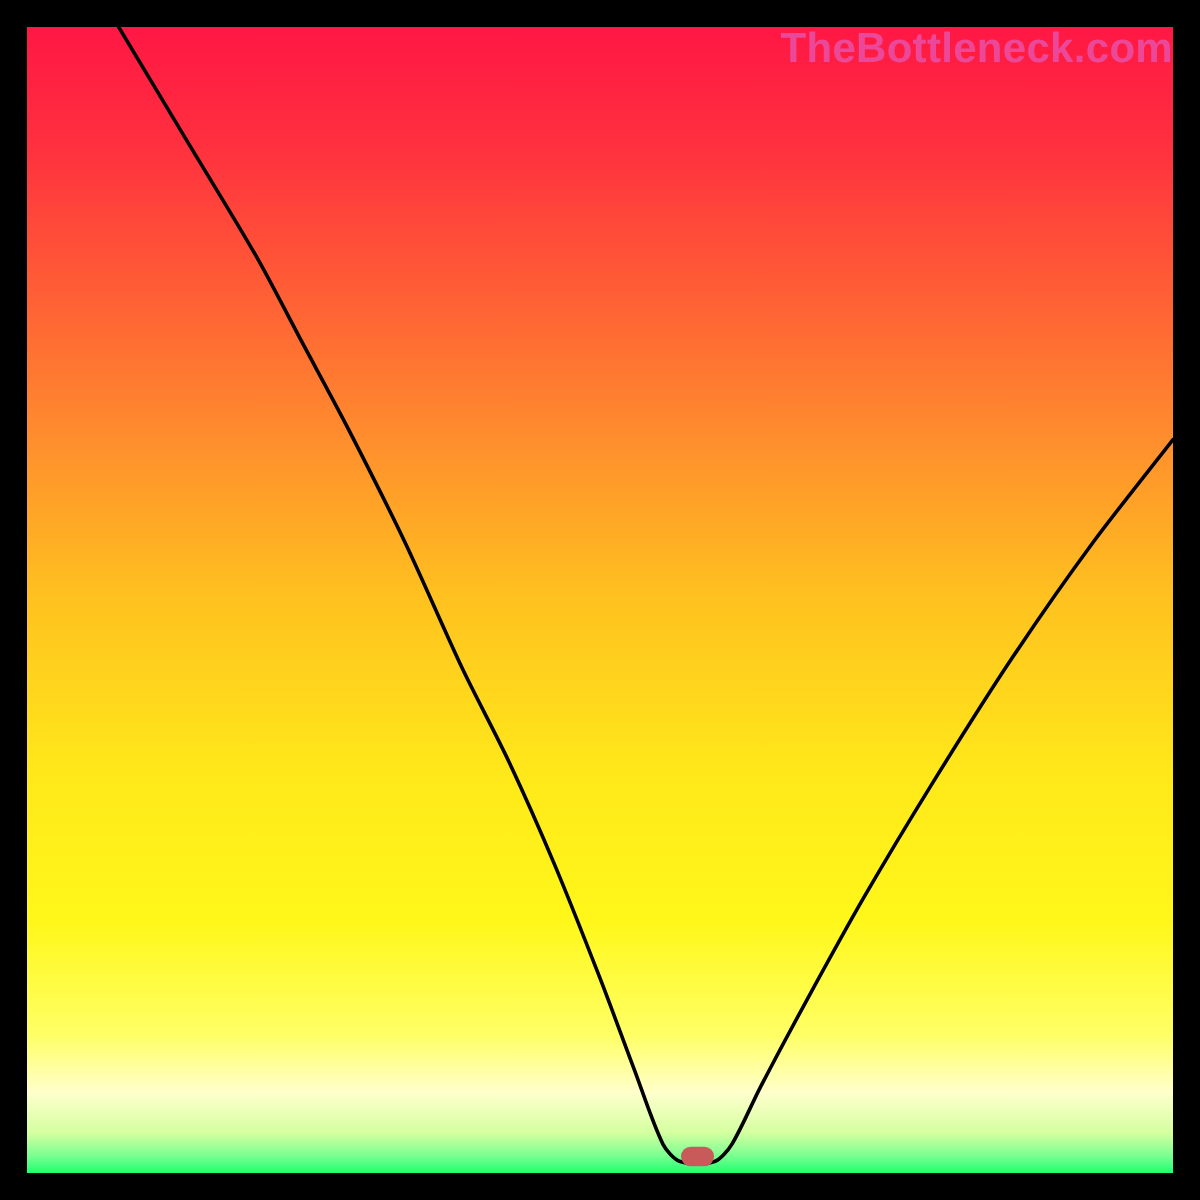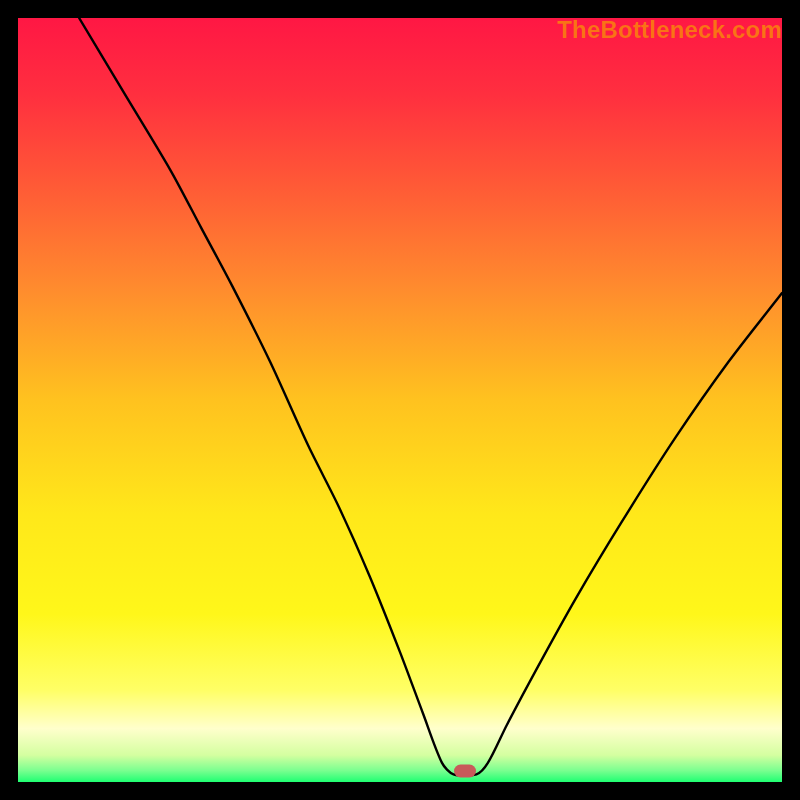--- a/index.html
+++ b/index.html
@@ -35,23 +35,23 @@
     left: 0;
     top: 0;
     width: 100%;
     height: 100%;
   }
   .attribution {
     position: absolute;
     top: -2px;
     right: 0;
     font-family: Arial, Helvetica, sans-serif;
-    font-size: 24px;
+    font-size: 28px;
     font-weight: 600;
-    color: #f97316;
+    color: #ec4899;
     letter-spacing: 0.2px;
   }
   .marker {
     position: absolute;
     width: 22px;
     height: 13px;
     border-radius: 7px;
     transform: translate(-50%, -50%);
   }
 </style>

